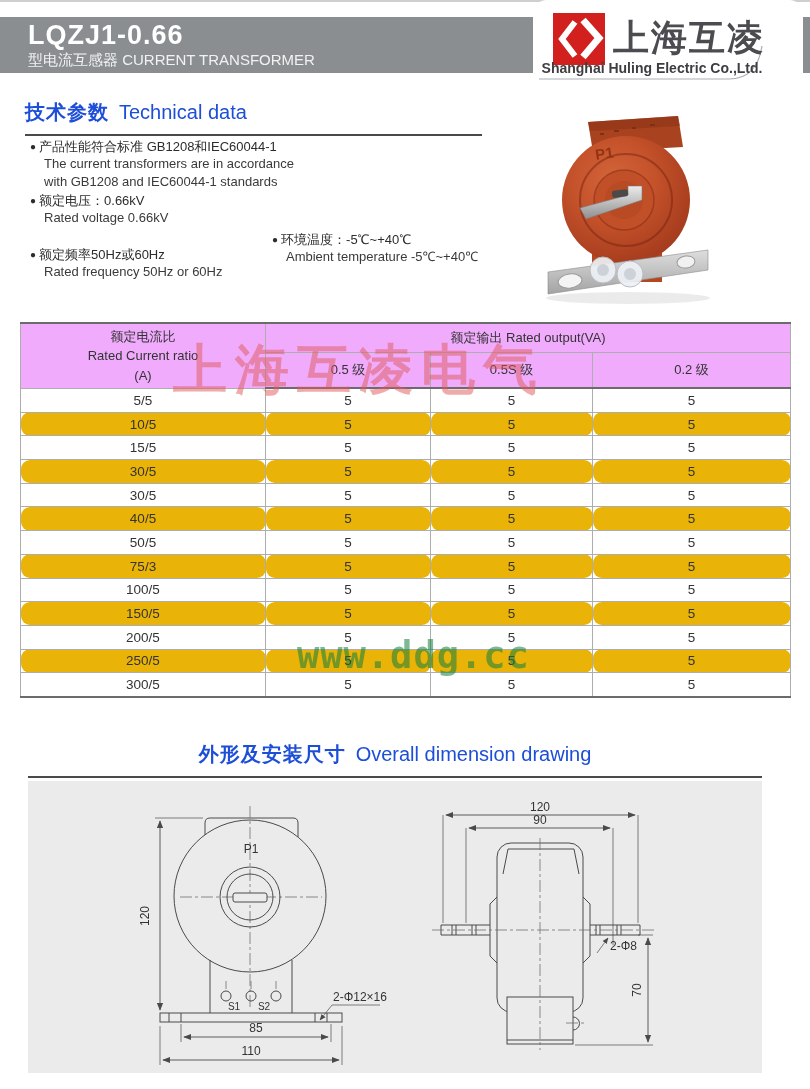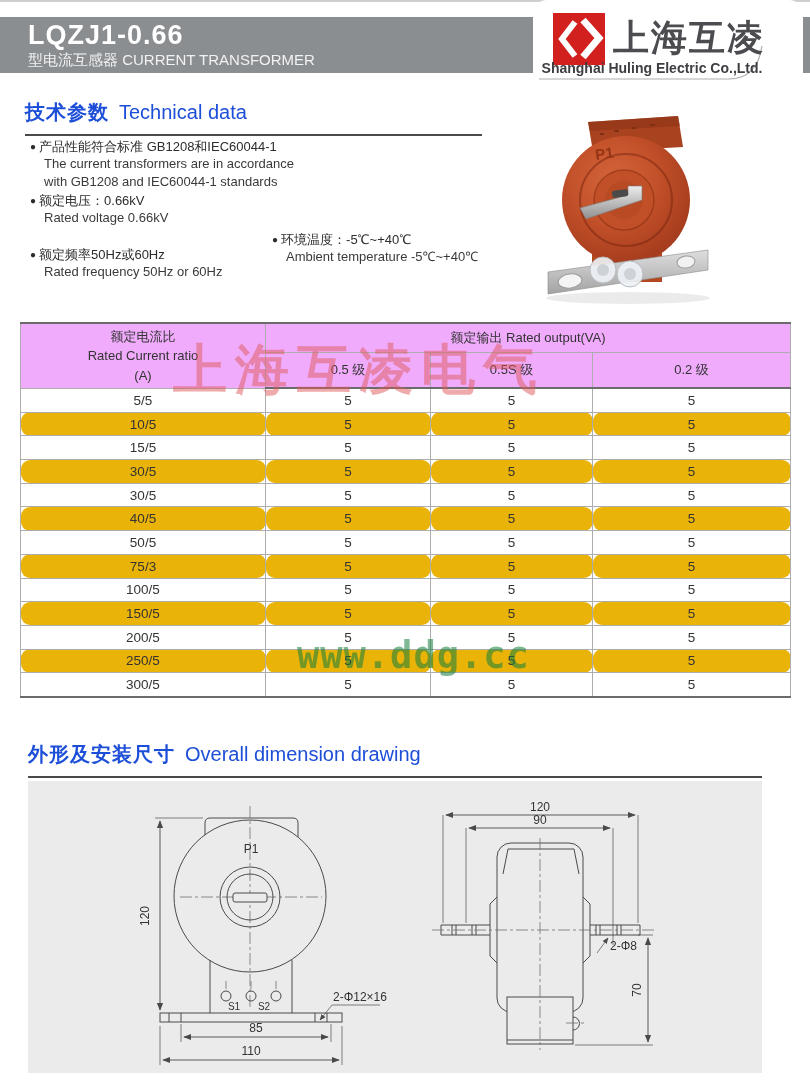--- a/index.html
+++ b/index.html
@@ -14,21 +14,21 @@
   .logo-panel{position:absolute;left:533px;top:0;width:270px;height:88px;background:#fff;border-radius:14px;}
   .logo-box{position:absolute;left:20px;top:13px;width:52px;height:52px;background:#d2201f;}
   .brand-cn{position:absolute;left:80px;top:14px;font-size:36px;font-weight:bold;color:#4c4c50;letter-spacing:2px;white-space:nowrap;}
   .brand-en{position:absolute;left:8px;top:60px;width:222px;text-align:center;font-size:14px;font-weight:bold;color:#3e3e42;white-space:nowrap;}
   .swoosh{position:absolute;left:0;top:0;}
 
   
   .sec-title{position:absolute;font-size:20px;color:#1d4ed8;border-bottom:2px solid #4a4a4a;padding-bottom:8px;white-space:nowrap;}
   .sec-title .t-cn{margin-right:10px;font-weight:bold;letter-spacing:1px;}
   #sec1{left:25px;top:99px;width:457px;}
-  #sec2{left:28px;top:741px;width:734px;}
+  #sec2{left:28px;top:741px;width:734px;text-align:center;}
 
   
   .bullet{position:absolute;font-size:13px;line-height:1.34;color:#2c2c2c;}
   .bullet .cn::before{content:"●";font-size:10px;margin-right:3px;vertical-align:1px;color:#2c2c2c;}
   .bullet .en{margin-left:14px;color:#3a3a3a;}
   #b1{left:30px;top:138px;} #b2{left:30px;top:192px;} #b3{left:30px;top:246px;}
   #b4{left:272px;top:192px;} #b5{left:272px;top:231px;}
 
   
   #photo{position:absolute;left:540px;top:100px;}

